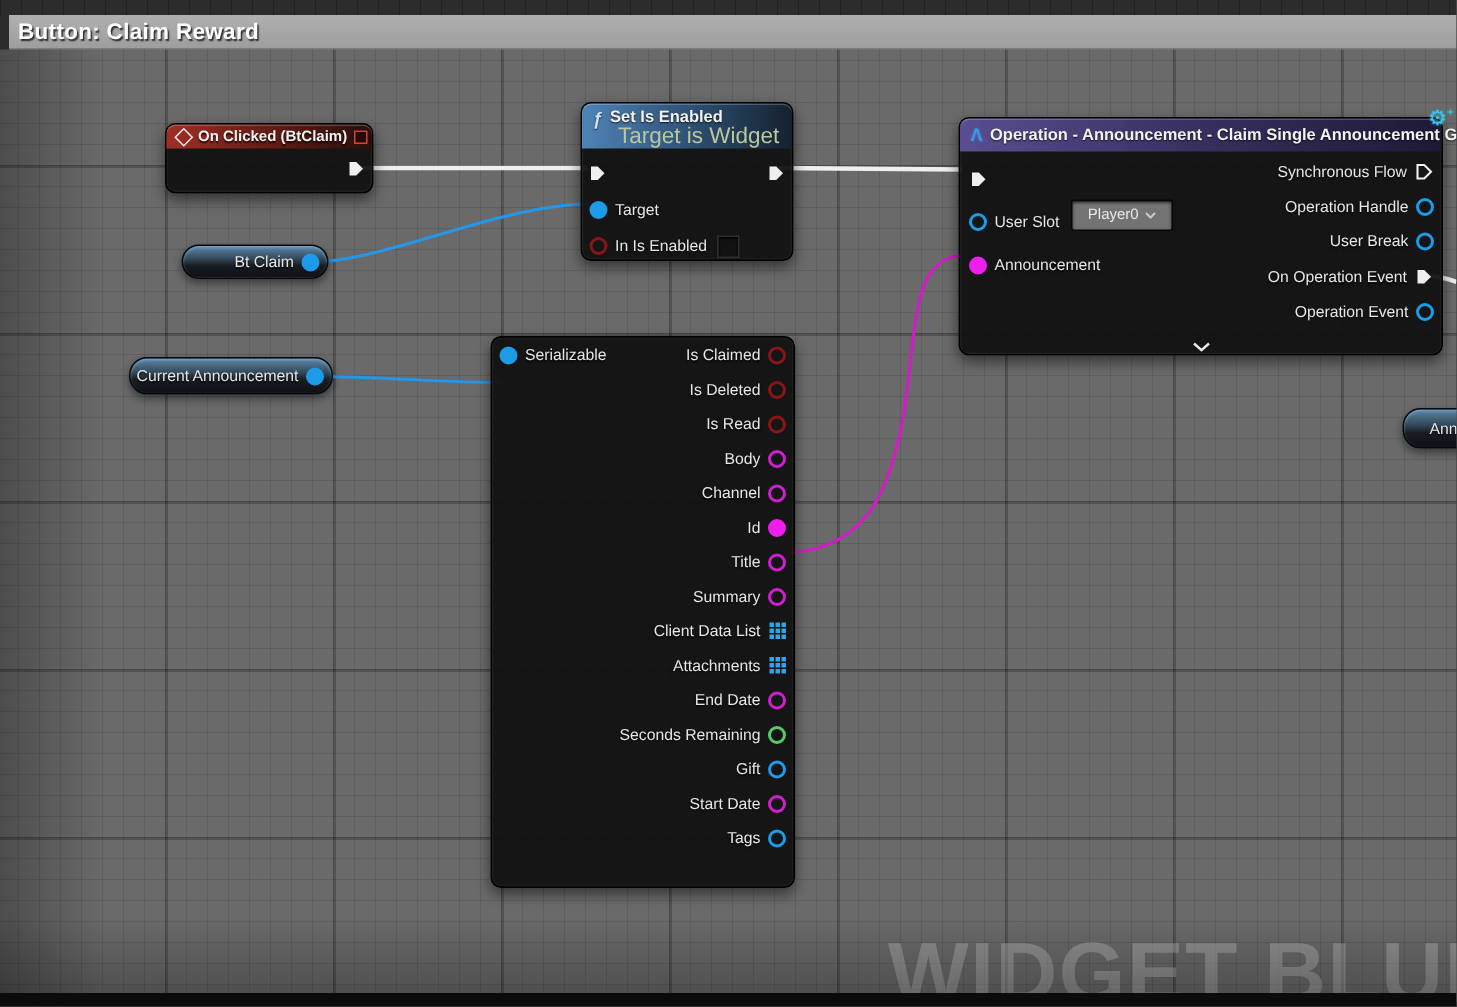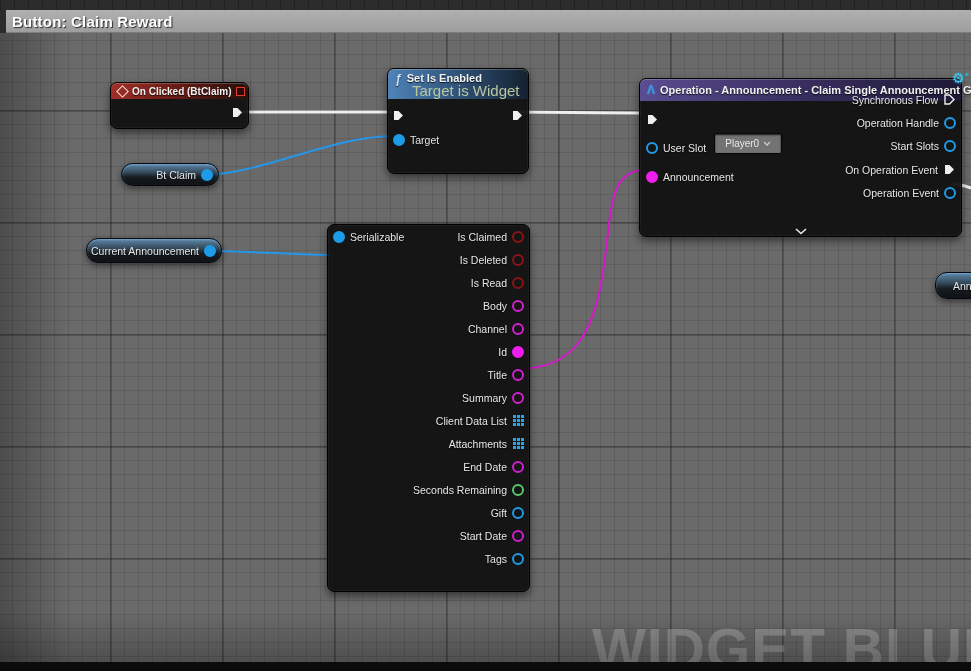--- a/index.html
+++ b/index.html
@@ -88,21 +88,21 @@
   .n-break .body{position:relative;}
   .n-break .rows .prow{height:23px;justify-content:flex-end;padding-right:5px;}
   .n-break .input-row{position:absolute;left:5px;top:0;height:23px;}
 
   
   .n-op{left:639px;top:78px;width:321px;height:157px;}
   .n-op .nhead{height:22px;background:linear-gradient(90deg,#5a4d91,#3b3163 45%,#1e1936);}
   .n-op .ntitle{font-size:11px;}
   .lambda-icon{color:#3b9ae8;font-weight:bold;font-size:12px;text-shadow:0 0 2px rgba(60,150,230,.8);}
   .n-op .lrow{position:absolute;left:6px;display:flex;align-items:flex-end;gap:5px;height:23px;}
-  .n-op .rows{position:absolute;right:5px;top:9px;margin-left:45px;}
+  .n-op .rows{position:absolute;right:5px;top:24px;margin-left:45px;}
   .n-op .rows .prow{height:23.4px;justify-content:flex-end;}
   .dropdown{margin-left:3px;width:66px;height:19px;background:#737373;border:1px solid #060606;
     border-radius:2px;display:flex;align-items:center;justify-content:center;gap:4px;
     color:#e8e8e8;font-size:10px;box-shadow:inset 0 1px 2px rgba(0,0,0,.8);}
   .expand{position:absolute;left:0;right:0;bottom:1px;display:flex;justify-content:center;}
   .gear{position:absolute;left:952px;top:70px;z-index:6;color:#38c8f0;font-size:14px;
     text-shadow:0 0 2px rgba(40,200,240,.7);}
   .gear small{font-size:8px;color:#38c8f0;vertical-align:top;}
 </style>
 </head>
@@ -169,20 +169,25 @@
           <path d="M2 2h4.5L11 6.5 6.5 11H2z" fill="#efefef"></path>
         </svg>
       <svg class="pin-exec" width="13" height="13" viewBox="0 0 13 13">
           <path d="M2 2h4.5L11 6.5 6.5 11H2z" fill="#efefef"></path>
         </svg>
     </div>
     <div class="row-in">
       <span class="pin-c t-object filled"></span>
       <span class="plabel">Target</span>
     </div>
+    <div class="row-in">
+      <span class="pin-c t-bool hollow"></span>
+      <span class="plabel">In Is Enabled</span>
+      <span class="checkbox"></span>
+    </div>
   </div>
 
   <div class="node n-break">
     <div class="body">
       <div class="rows">
           <div class="prow right">
             <span class="plabel">Is Claimed</span>
             <span class="pin-c t-bool hollow"></span>
           </div>
           <div class="prow right">
@@ -278,21 +283,21 @@
           <span class="plabel">Synchronous Flow</span>
           <svg width="13" height="13" viewBox="0 0 13 13" class="pin-exec">
             <path d="M2 2h4.5L11 6.5 6.5 11H2z" fill="none" stroke="#efefef" stroke-width="1.4"></path>
           </svg>
         </div>
         <div class="prow right">
           <span class="plabel">Operation Handle</span>
           <span class="pin-c t-object hollow"></span>
         </div>
         <div class="prow right">
-          <span class="plabel">Start Slots</span>
+          <span class="plabel">User Break</span>
           <span class="pin-c t-object hollow"></span>
         </div>
         <div class="prow right">
           <span class="plabel">On Operation Event</span>
           <svg width="13" height="13" viewBox="0 0 13 13" class="pin-exec">
             <path d="M2 2h4.5L11 6.5 6.5 11H2z" fill="#efefef"></path>
           </svg>
         </div>
         <div class="prow right">
           <span class="plabel">Operation Event</span>

